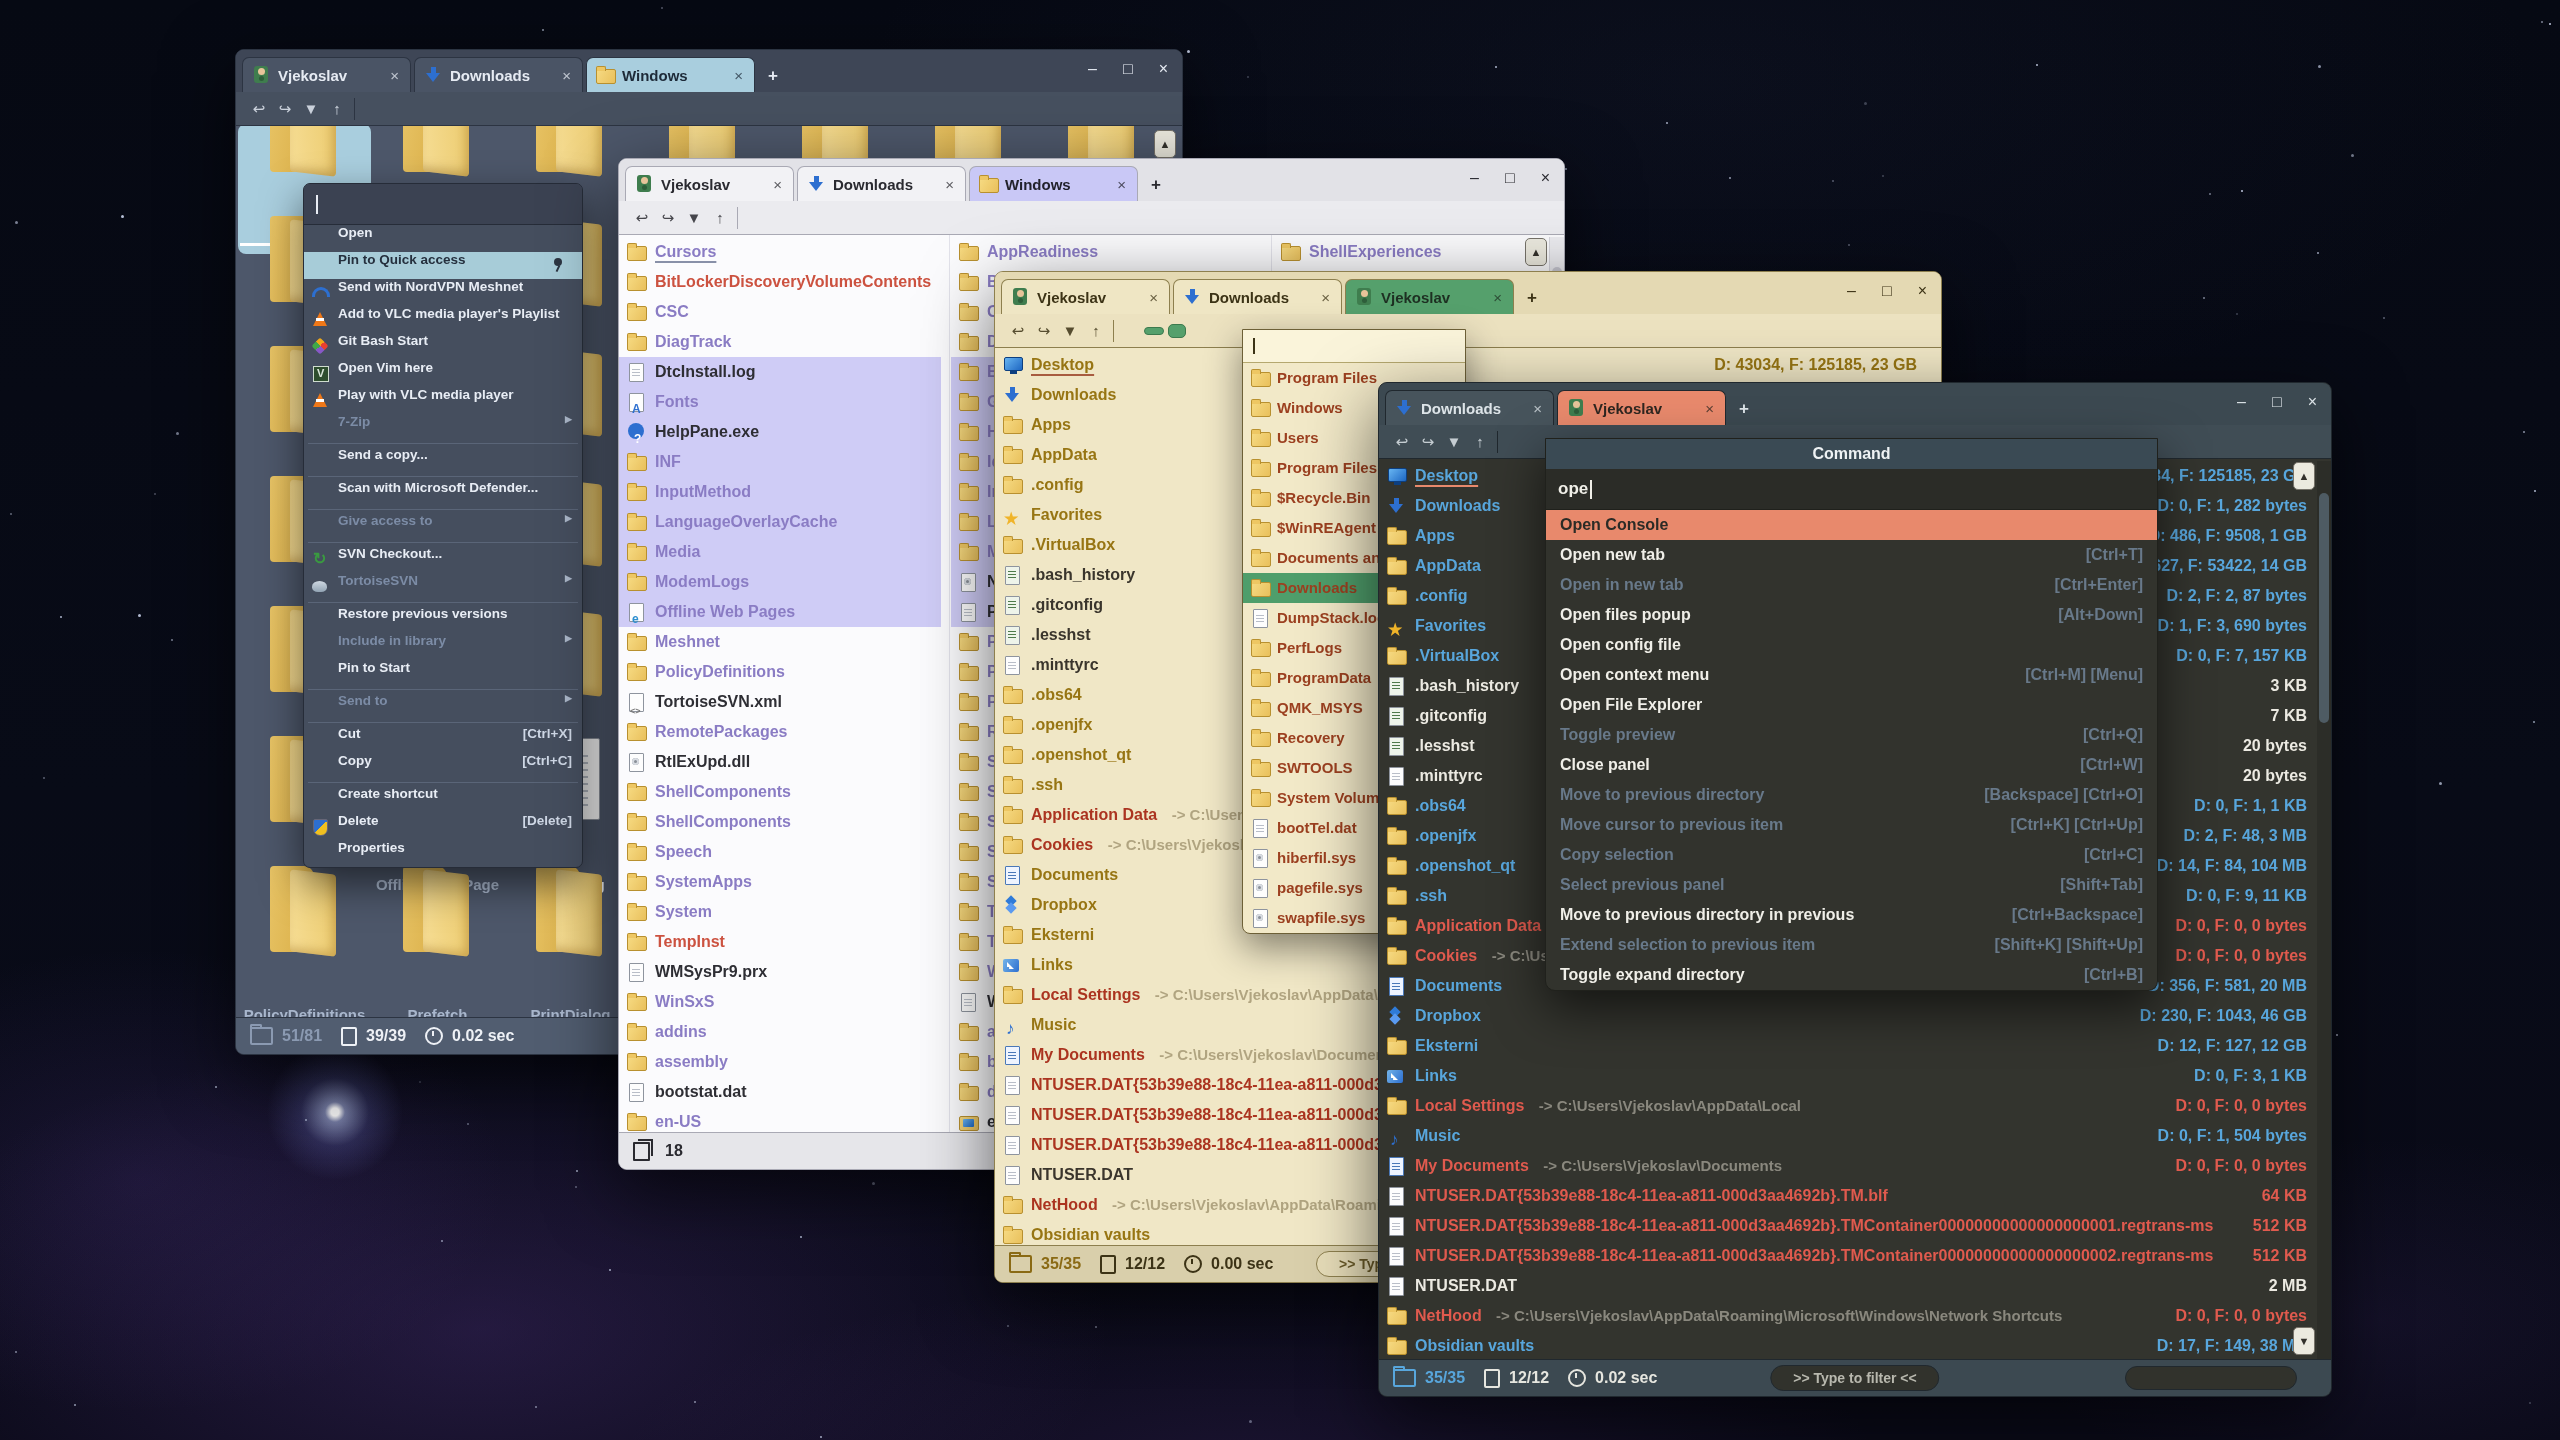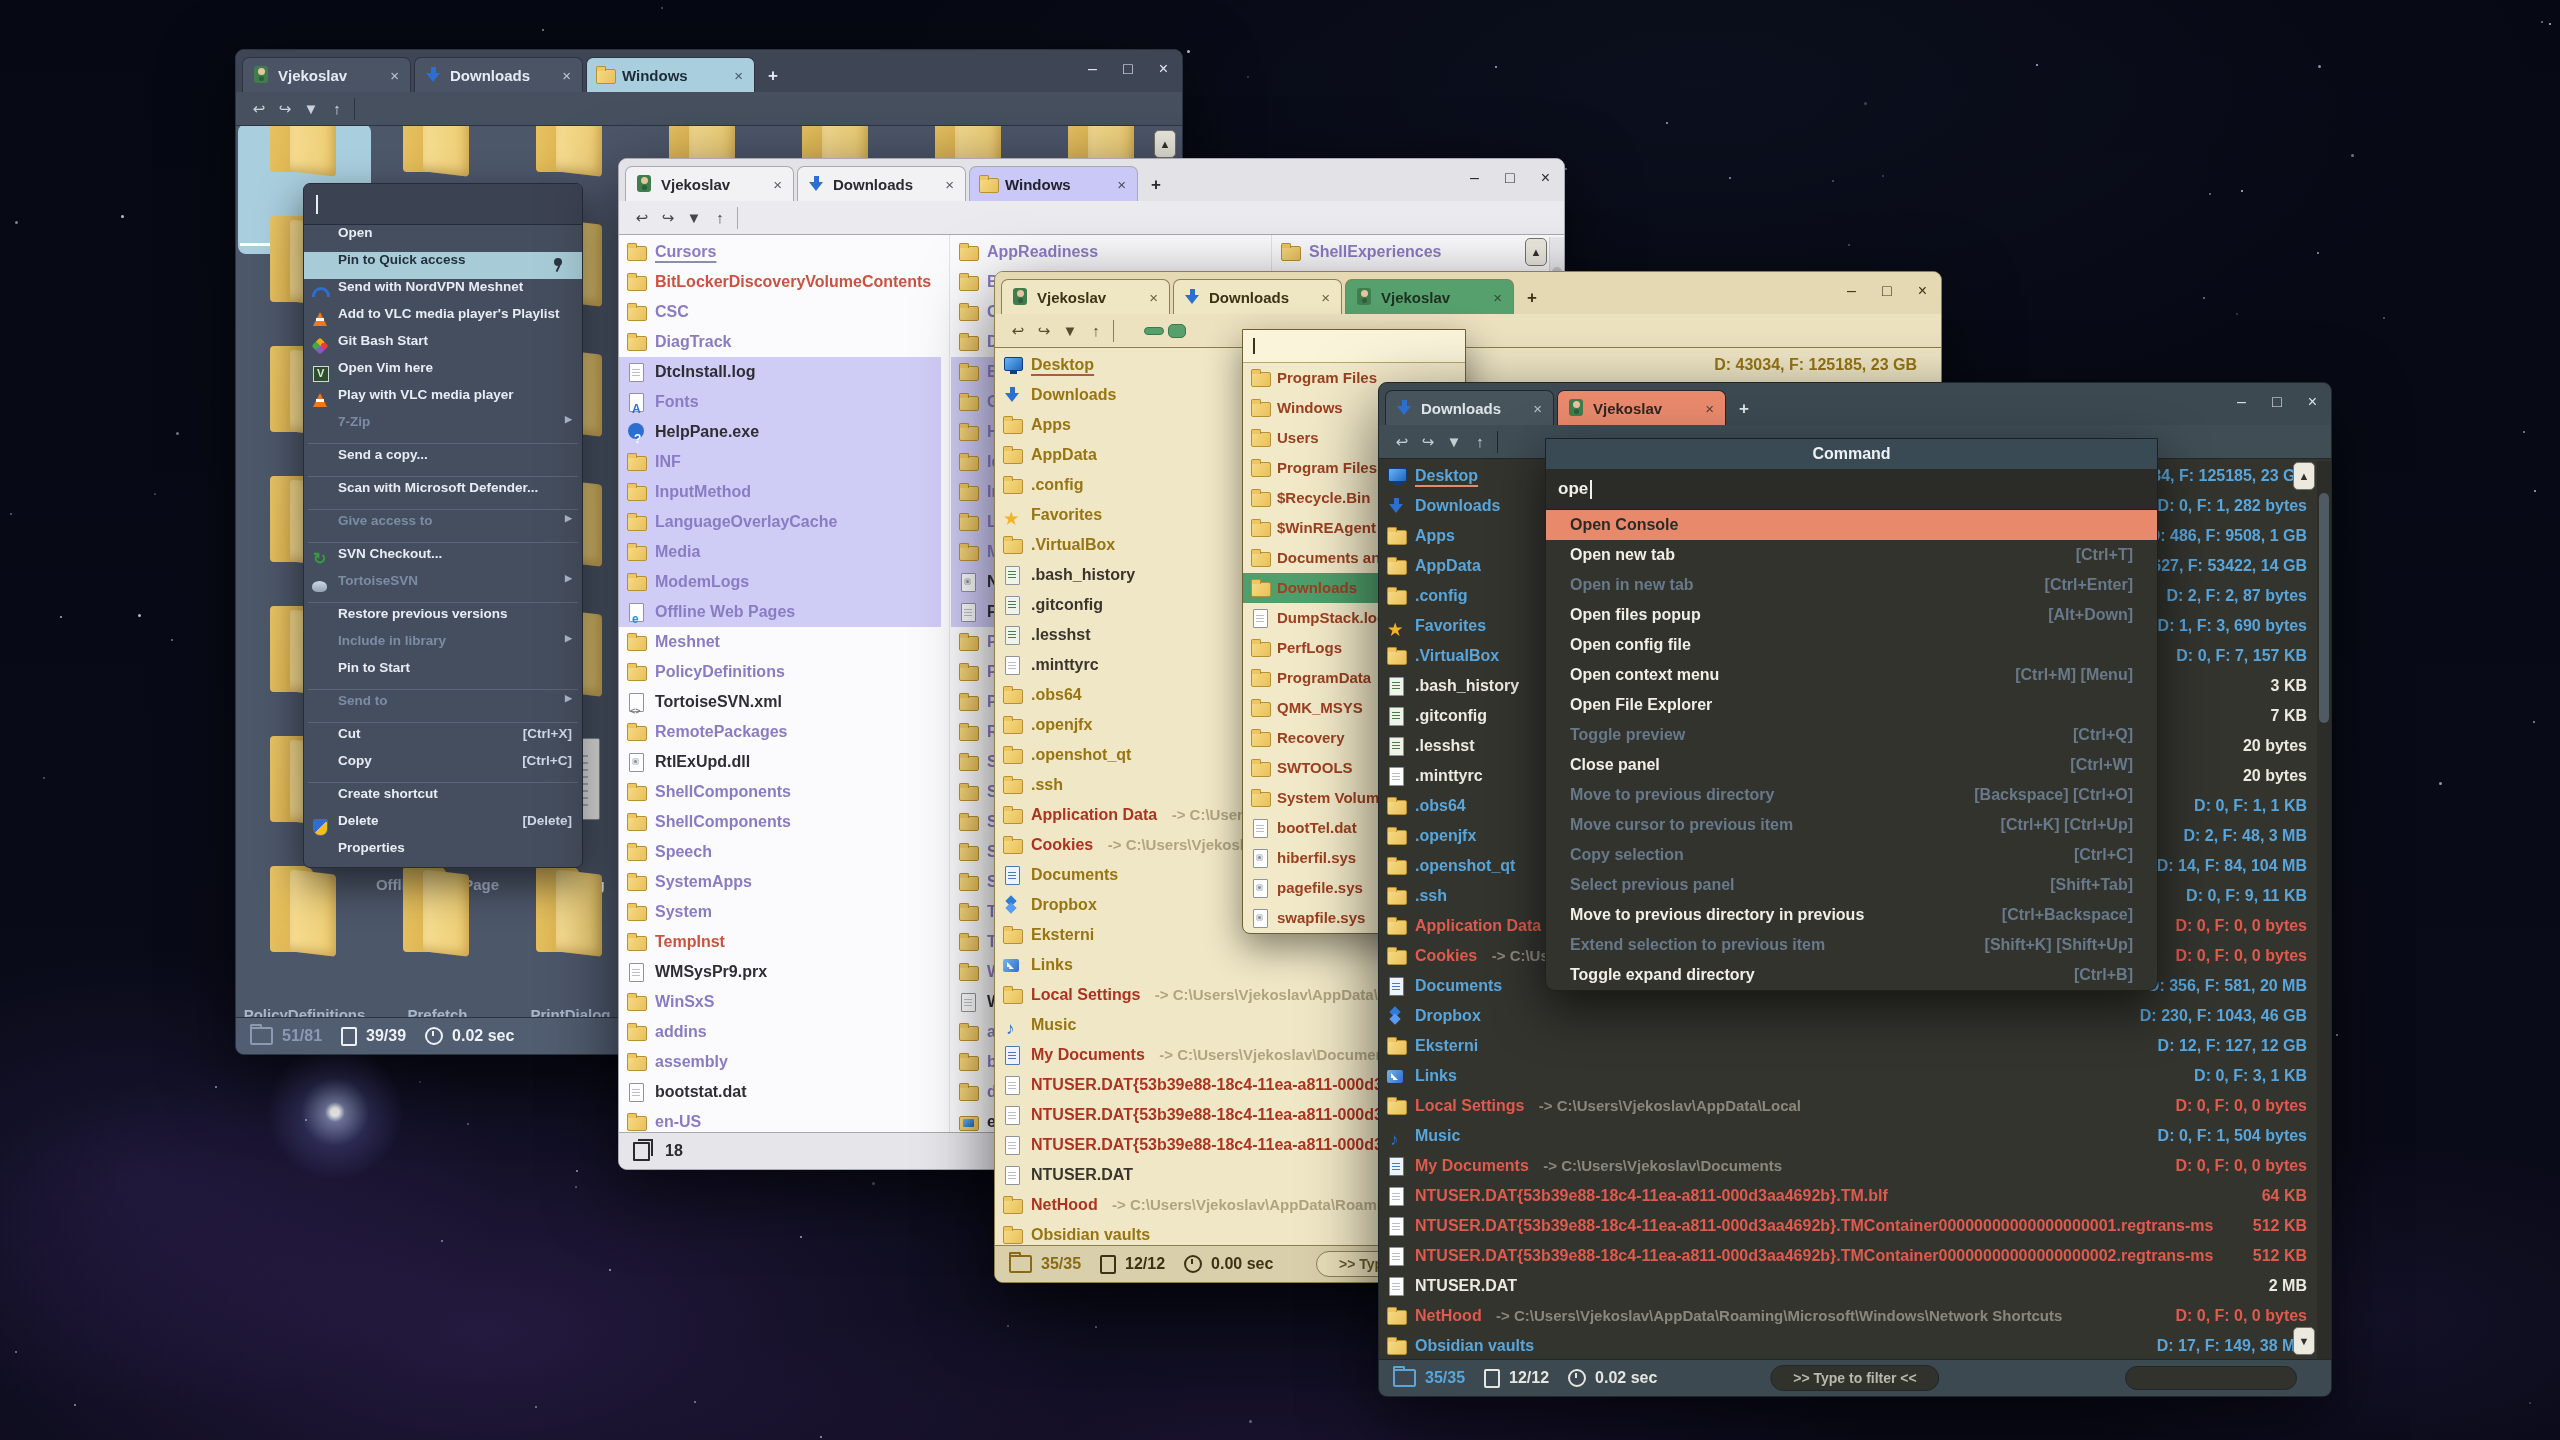--- a/index.html
+++ b/index.html
@@ -192,21 +192,21 @@
   .di{position:relative;height:30px;line-height:30px;padding-left:34px;color:#9c4020;font-size:15px;font-weight:700;
     white-space:nowrap;overflow:hidden;}
   .di.sel{background:#4f9e6b;}
 
   
   #pal{position:absolute;left:1545px;top:438px;width:611px;z-index:45;background:#32332d;border:1px solid #20211c;
     border-radius:0 0 10px 10px;box-shadow:0 18px 50px rgba(0,0,0,.6);overflow:hidden;}
   #pal .phead{height:30px;line-height:30px;background:#3a4a54;color:#eef2f4;text-align:center;font-size:16px;font-weight:700;}
   #pal .pinput{height:40px;background:#2b2c27;border-bottom:1px solid #20211c;display:flex;align-items:center;
     padding:0 12px;color:#f0efe8;font-size:17px;font-weight:700;}
-  .pi{height:30px;line-height:30px;display:flex;padding:0 24px;color:#f0efe8;font-size:16px;font-weight:700;white-space:nowrap;}
+  .pi{height:30px;line-height:30px;display:flex;padding:0 14px;color:#f0efe8;font-size:16px;font-weight:700;white-space:nowrap;}
   .pi .pl{flex:1;overflow:hidden;}
   .pi .psc{color:#68798a;margin-left:10px;}
   .pi.dis{color:#68798a;}
   .pi.sel{background:#e8896c;color:#2b2b26;}
   .crt{display:inline-block;width:2px;height:19px;background:currentColor;margin-left:2px;vertical-align:middle;}
 
   
   .sbtrack{position:absolute;right:0;top:2px;bottom:0;width:14px;background:rgba(0,0,0,.08);}
   #w2 .sbtrack{background:#ececf0;border-left:1px solid #d5d5dc;}
   #w2 .sbthumb{position:absolute;left:2px;top:30px;width:10px;height:200px;background:#c8c8d2;border-radius:5px;}

